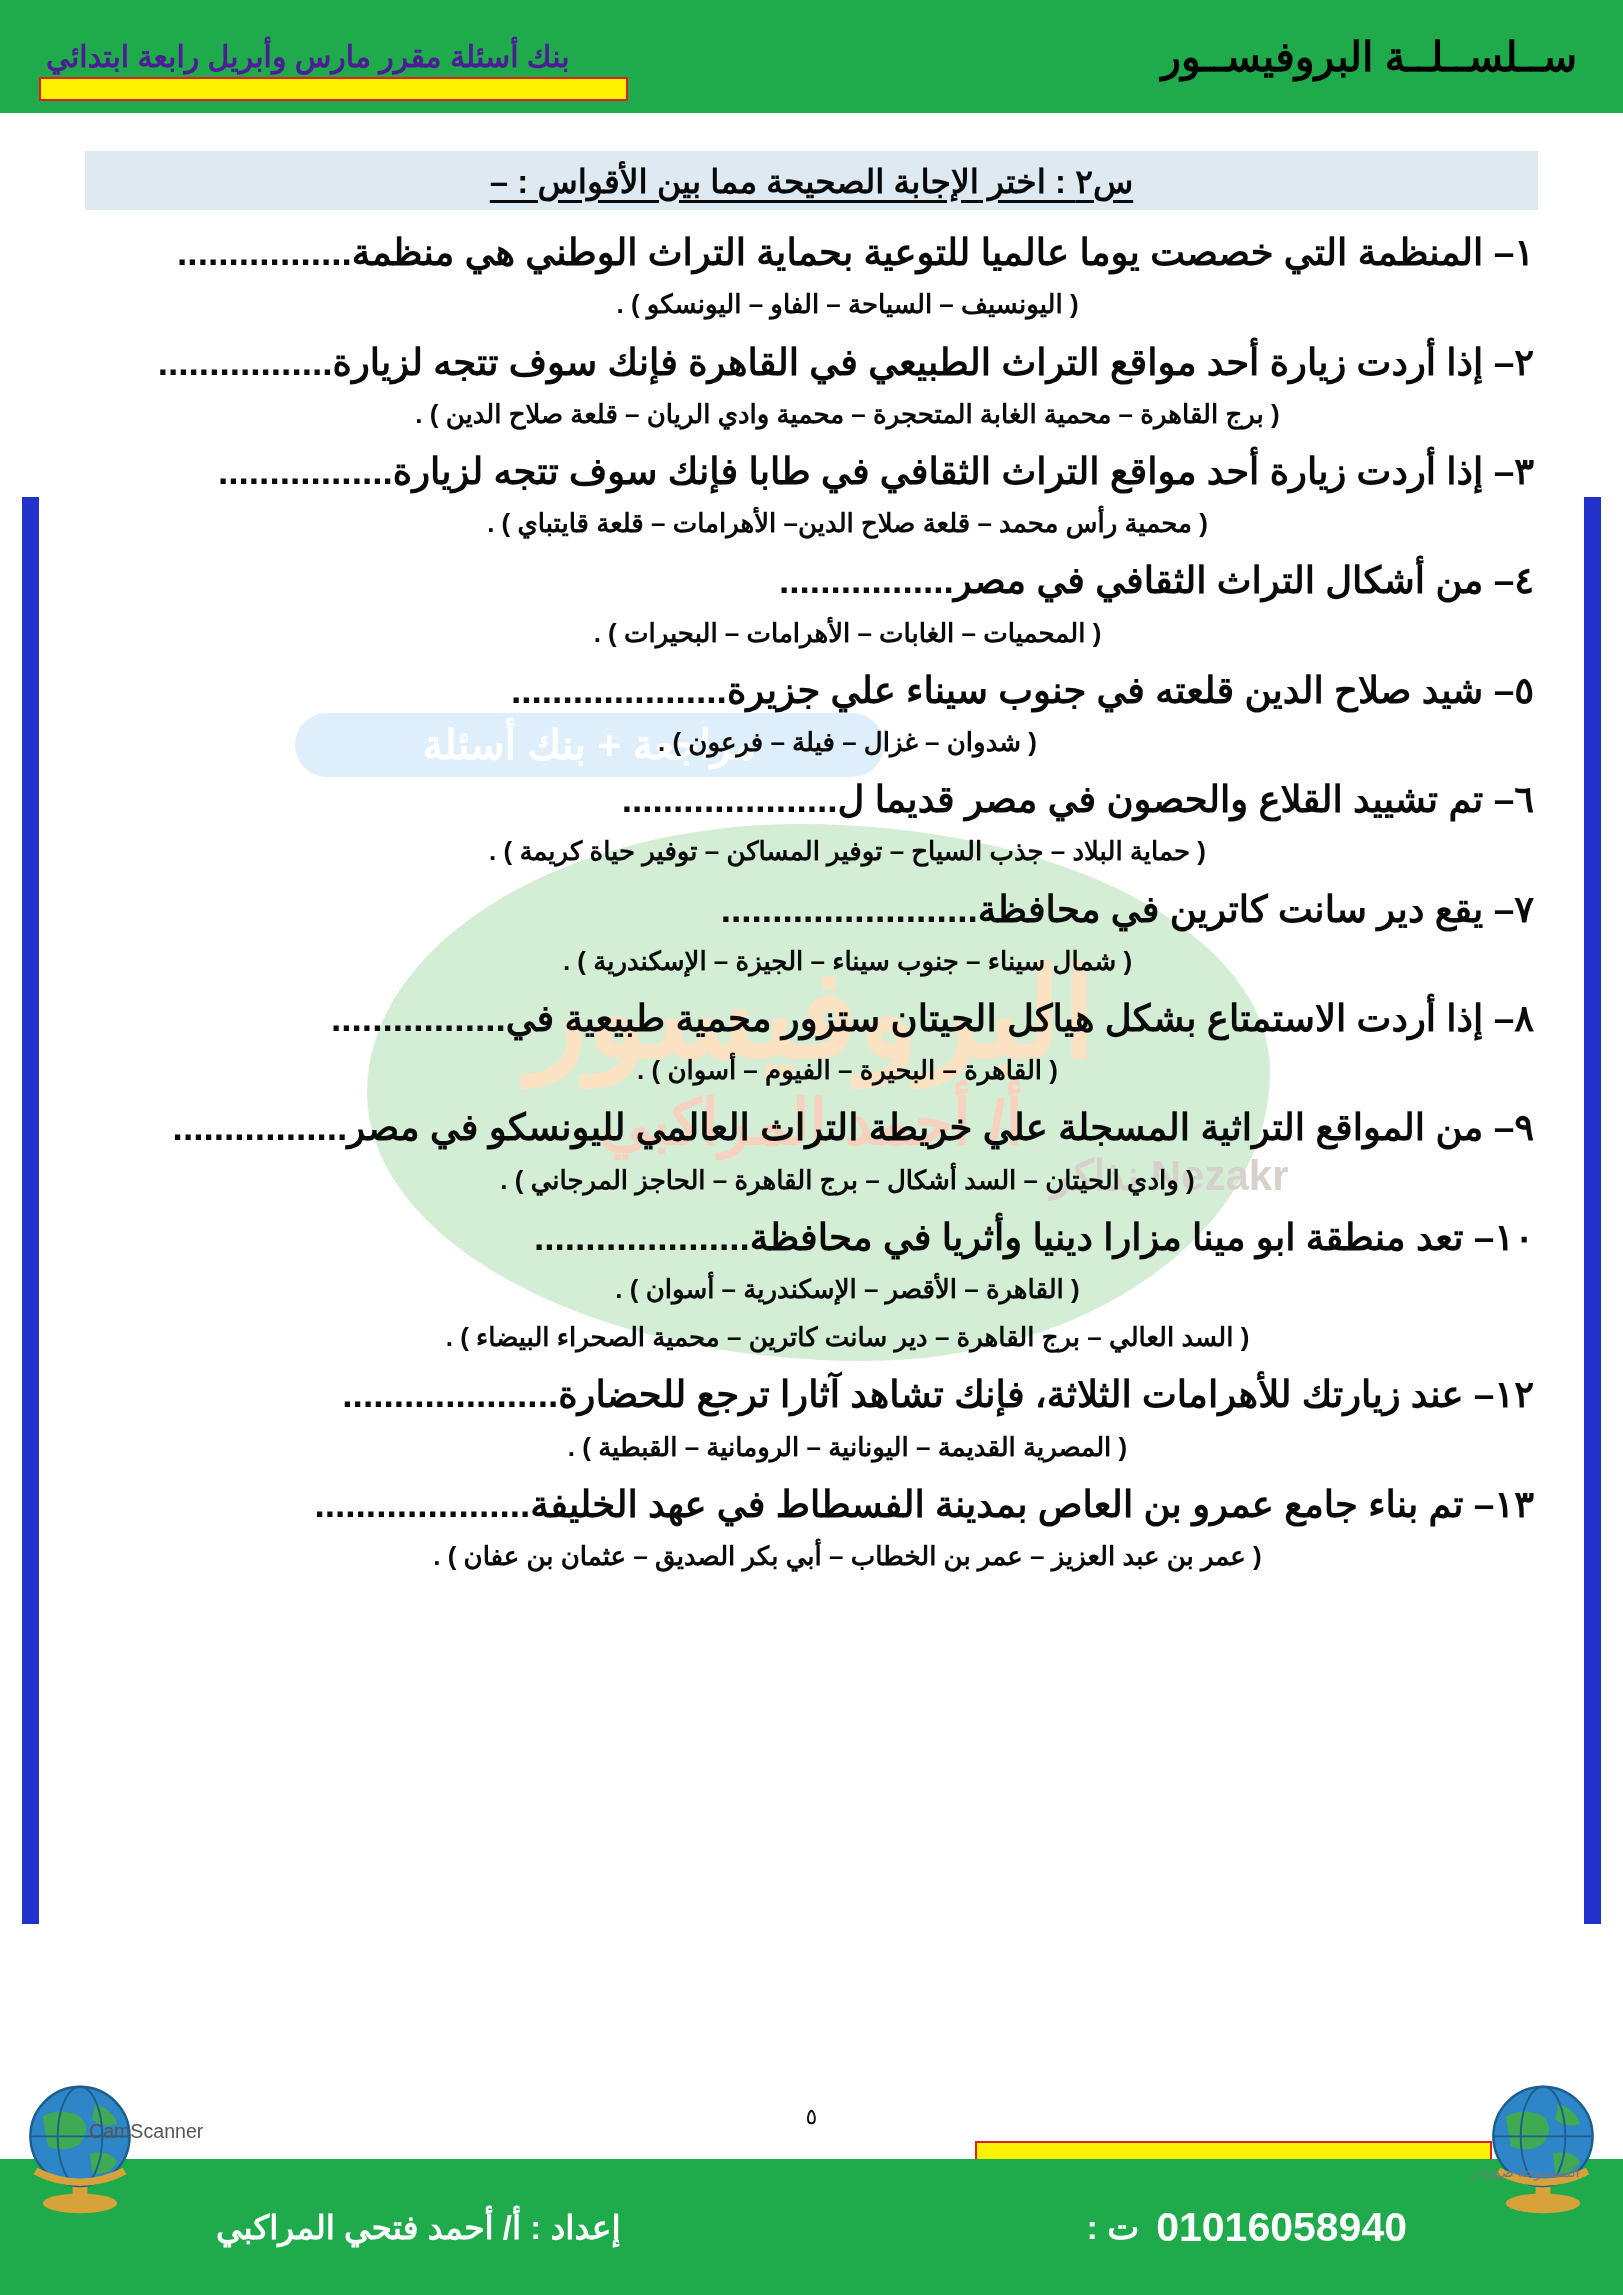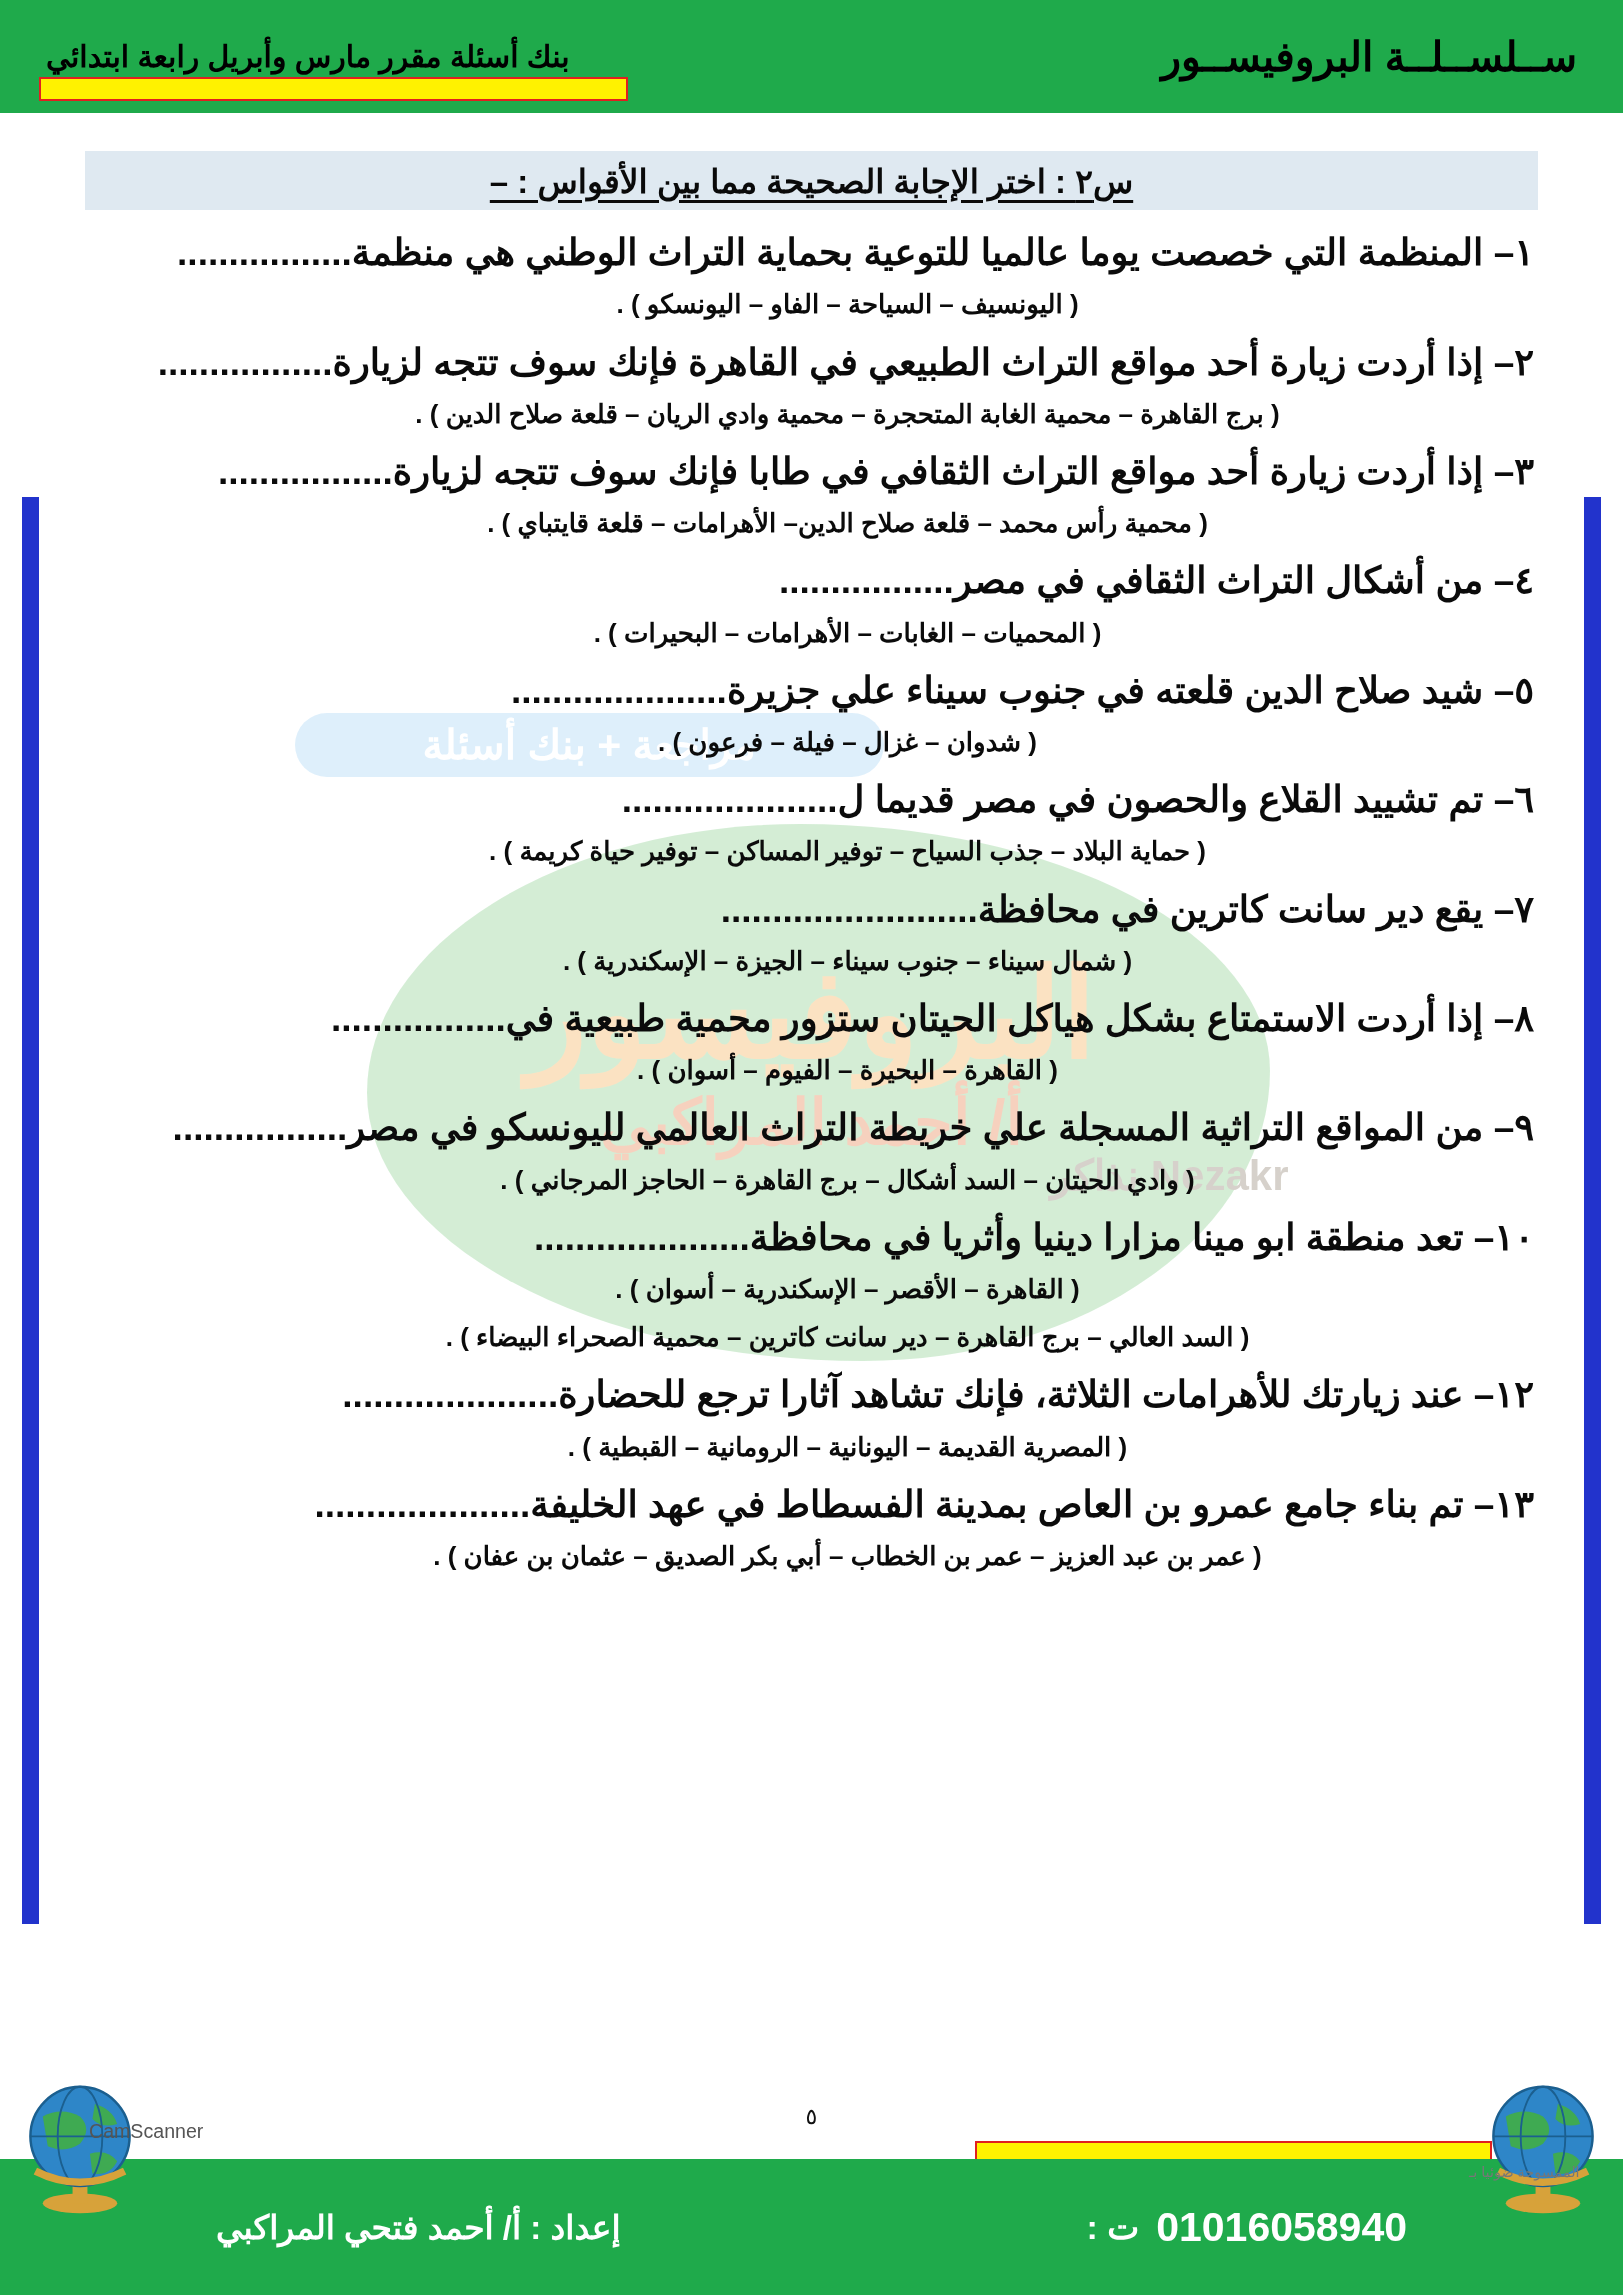--- a/index.html
+++ b/index.html
@@ -31,21 +31,21 @@
     padding: 0 46px;
   }
   .header-title {
     color: #000000;
     font-size: 41px;
     font-weight: bold;
     letter-spacing: 1.3px;
     white-space: nowrap;
   }
   .header-center {
-    color: #000000;
+    color: #4c1d95;
     font-size: 30px;
     font-weight: bold;
     white-space: nowrap;
   }
   .header-left-strip {
     position: absolute;
     left: 39px;
     top: 77px;
     width: 589px;
     height: 23.6px;

